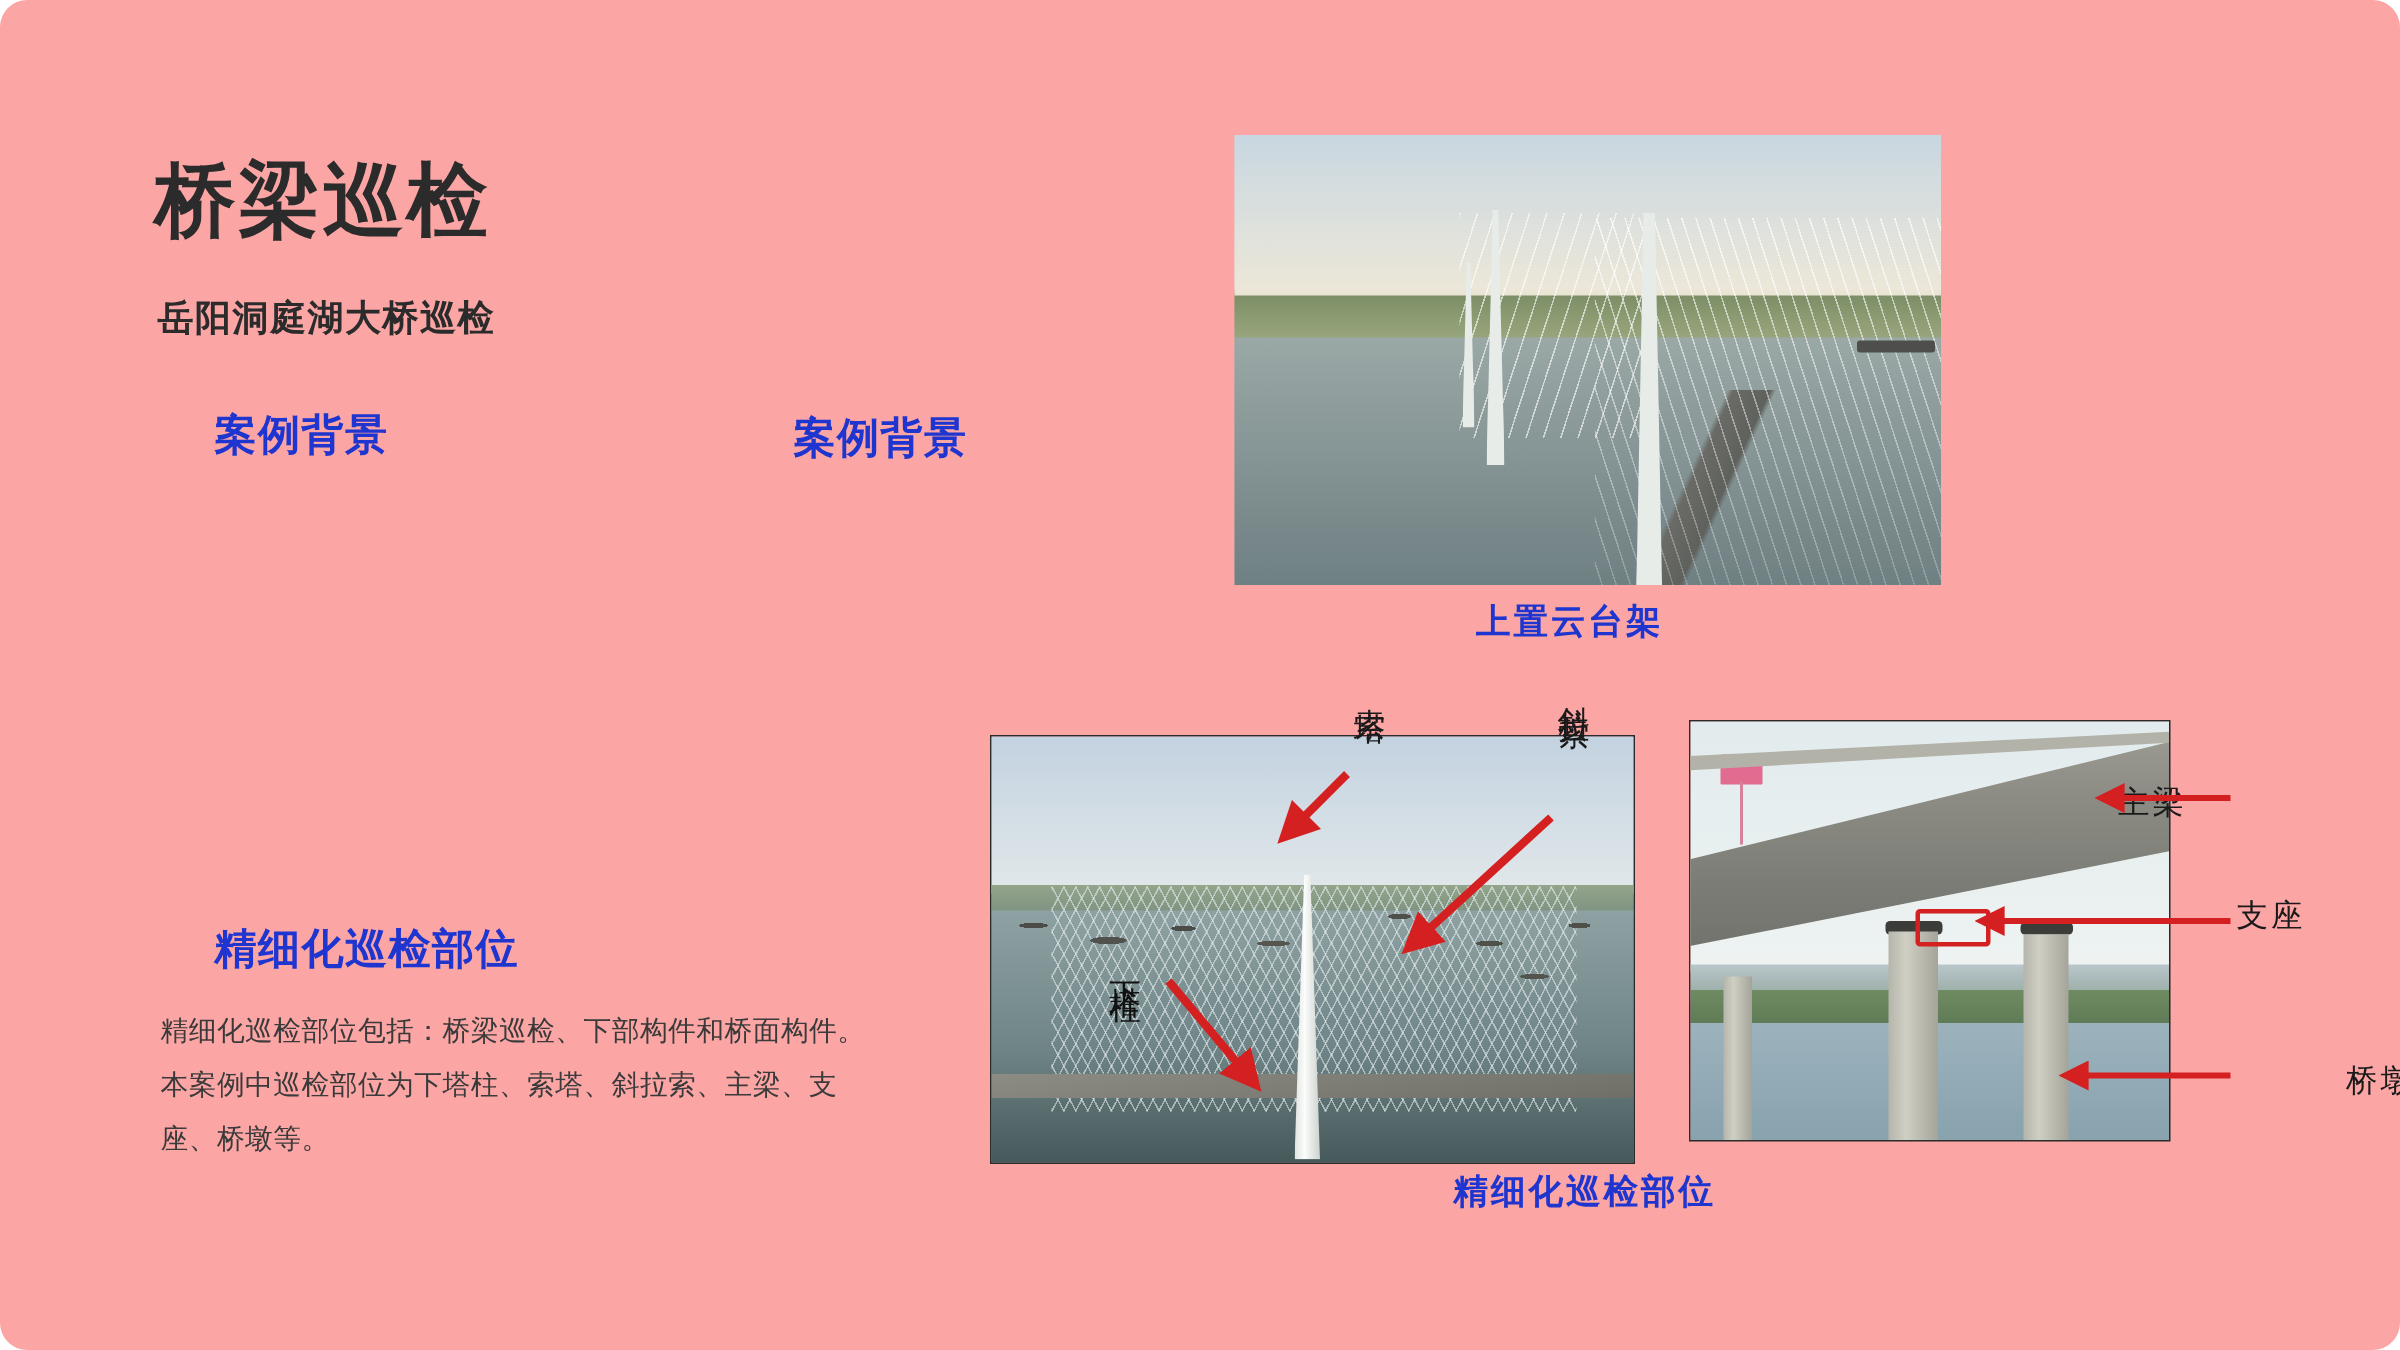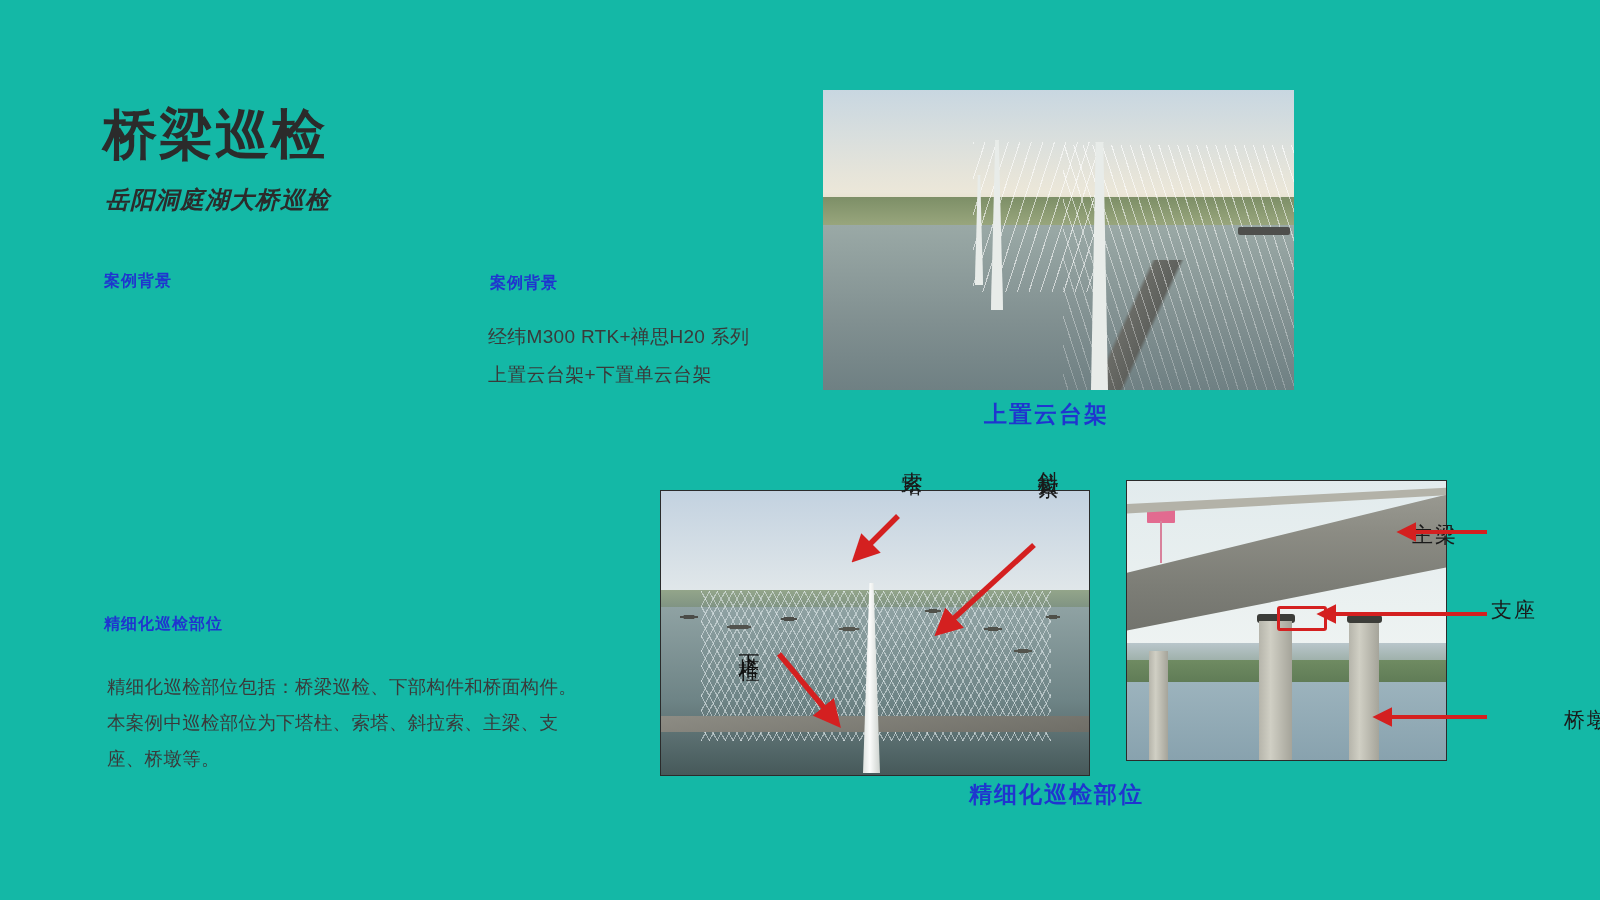--- a/index.html
+++ b/index.html
@@ -3,38 +3,38 @@
 <meta charset="utf-8">
 <style>
   html,body{margin:0;padding:0;}
   body{
     width:1600px;height:900px;
     background:#ffffff;
     font-family:"Liberation Sans","DejaVu Sans",sans-serif;
     overflow:hidden;
     position:relative;
   }
-  .slide{position:absolute;inset:0;background:#14b8a6;}
+  .slide{position:absolute;inset:0;background:#fca5a5;border-radius:18px;}
 
   
   .title{
     position:absolute;left:103px;top:103px;
     font-size:54px;font-weight:bold;color:#2b2b2b;
     letter-spacing:2px;line-height:1.15;
     white-space:nowrap;
   }
   .subtitle{
-    position:absolute;left:105px;top:184px;
+    position:absolute;left:105px;top:196px;
     font-size:24px;font-weight:bold;color:#2b2b2b;
-    letter-spacing:1px;white-space:nowrap;font-style:italic;
+    letter-spacing:1px;white-space:nowrap;
   }
   .sec-head{
     position:absolute;
-    font-size:16px;font-weight:bold;
-    color:#1f35cf;letter-spacing:1px;white-space:nowrap;
+    font-size:28px;font-weight:bold;
+    color:#1f35cf;letter-spacing:1px;white-space:nowrap;margin-left:39px;
   }
   .body-text{
     position:absolute;
     font-size:19px;color:#3a3a3a;
     line-height:1.95;
     letter-spacing:0.3px;
   }
 
   #bg-head{left:104px;top:271px;}
   #bg-body{left:104px;top:318px;width:320px;}
@@ -237,22 +237,20 @@
 <body>
 
 <div class="slide">
 
   <div class="title">桥梁巡检</div>
   <div class="subtitle">岳阳洞庭湖大桥巡检</div>
 
   <div class="sec-head" id="bg-head">案例背景</div>
 
   <div class="sec-head" id="cfg-head">案例背景</div>
-  <div class="body-text" id="cfg-body" style="white-space:pre-line;">经纬M300 RTK+禅思H20 系列
-上置云台架+下置单云台架</div>
 
   <div class="sec-head" id="fine-head">精细化巡检部位</div>
   <div class="body-text" id="fine-body">精细化巡检部位包括：桥梁巡检、下部构件和桥面构件。本案例中巡检部位为下塔柱、索塔、斜拉索、主梁、支座、桥墩等。</div>
 
   <div class="photo" id="photo-hero">
     <div class="sky-haze"></div>
     <div class="green-bank"></div>
     <div class="water"></div>
     <div class="deck"></div>
     <div class="cables2"></div>

